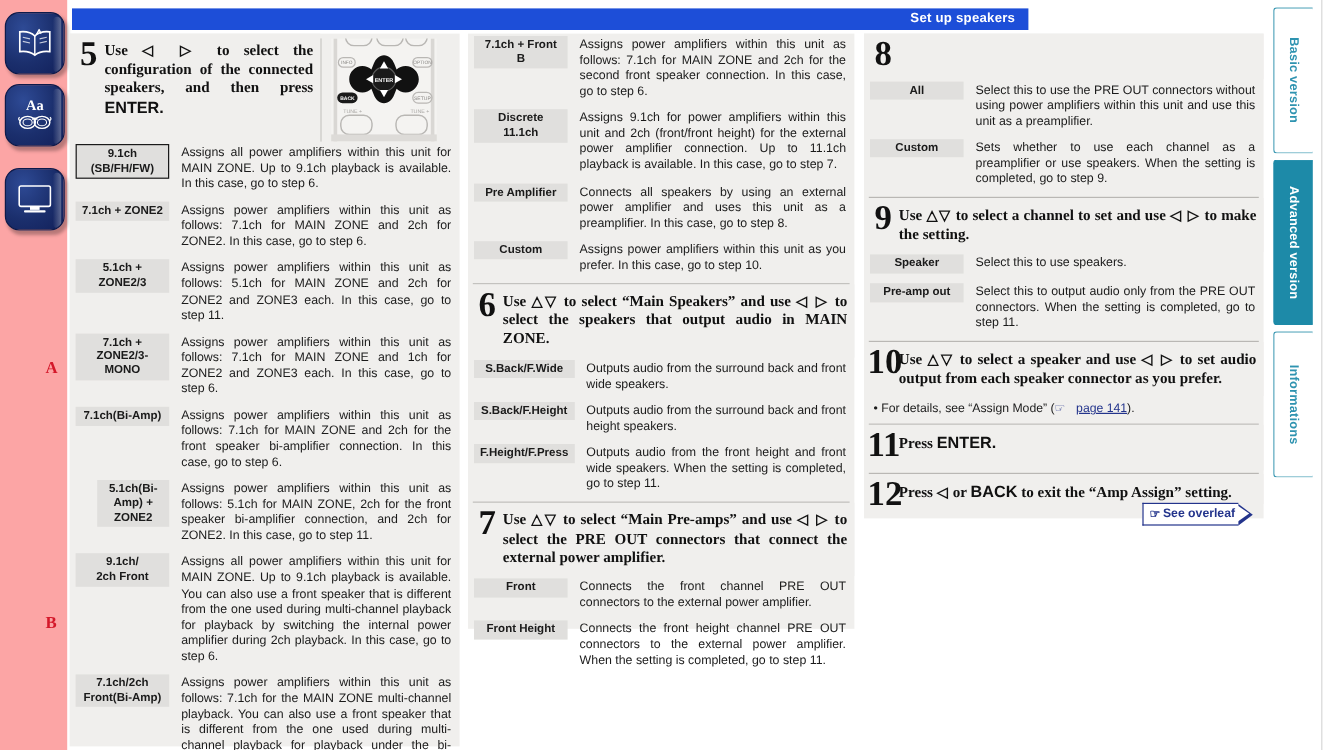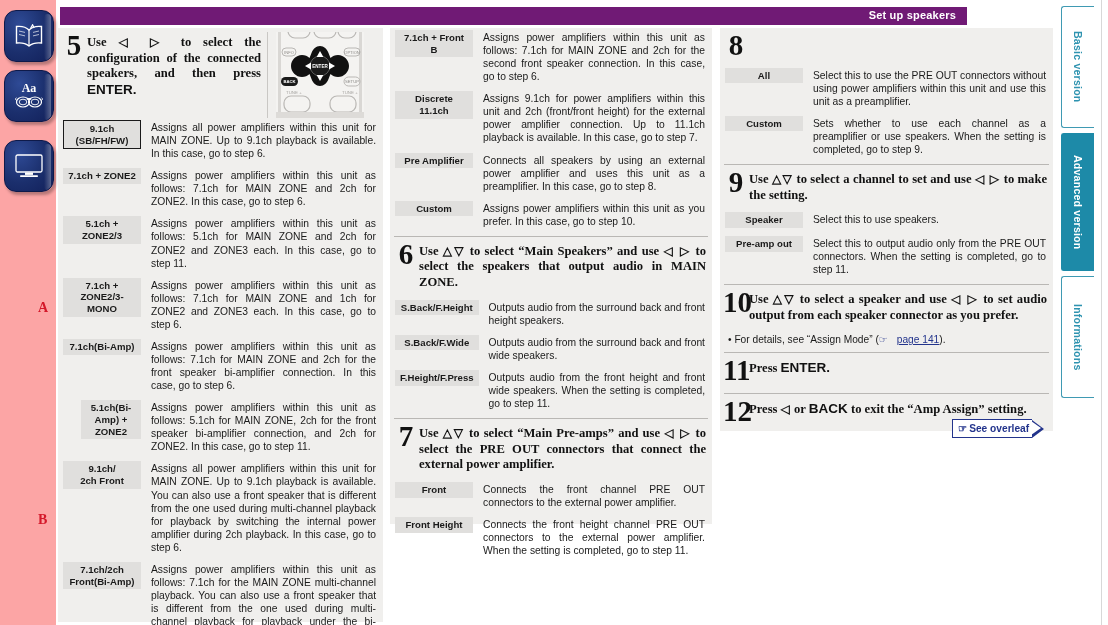--- a/index.html
+++ b/index.html
@@ -43,22 +43,22 @@
   .rail-svg { display:block; }
   .gui-text {
     font-family: "Liberation Serif", serif;
     font-weight: bold; font-size: 13px; color: #ffffff;
     letter-spacing: .5px;
   }
 
   
   #header-bar {
     position: absolute; left: 60px; top: 7px;
-    width: 907px; height: 18px;
-    background: #701a75;
+    width: 797px; height: 18px;
+    background: #1d4ed8;
   }
   #header-title {
     position: absolute; right: 11px; top: 2px;
     font-size: 11px; font-weight: bold; color: #ffffff;
     font-family: "Liberation Sans", sans-serif;
     letter-spacing: .2px;
   }
 
   
   .col { position: absolute; top: 28px; background: #f0efed; }
@@ -392,26 +392,26 @@
 
     <div class="step">
       <div class="step-num">6</div>
       <div class="step-text">
         <span>Use </span><span class="arrows">△▽</span><span> to select “Main Speakers” and use </span><span class="arrows">◁ ▷</span><span> to select the speakers that output audio in MAIN ZONE.</span>
       </div>
     </div>
     <table class="opt-table">
       <tbody id="c2-step6-options">
           <tr class="opt-row">
+            <td class="opt-label" style="width: 88px;"><span>S.Back/F.Wide</span></td>
+            <td class="opt-desc">Outputs audio from the surround back and front wide speakers.</td>
+          </tr>
+          <tr class="opt-row">
             <td class="opt-label" style="width: 88px;"><span>S.Back/F.Height</span></td>
             <td class="opt-desc">Outputs audio from the surround back and front height speakers.</td>
-          </tr>
-          <tr class="opt-row">
-            <td class="opt-label" style="width: 88px;"><span>S.Back/F.Wide</span></td>
-            <td class="opt-desc">Outputs audio from the surround back and front wide speakers.</td>
           </tr>
           <tr class="opt-row">
             <td class="opt-label" style="width: 88px;"><span>F.Height/F.Press</span></td>
             <td class="opt-desc">Outputs audio from the front height and front wide speakers. When the setting is completed, go to step 11.</td>
           </tr>
         </tbody>
     </table>
 
     <div class="divider"></div>
 

